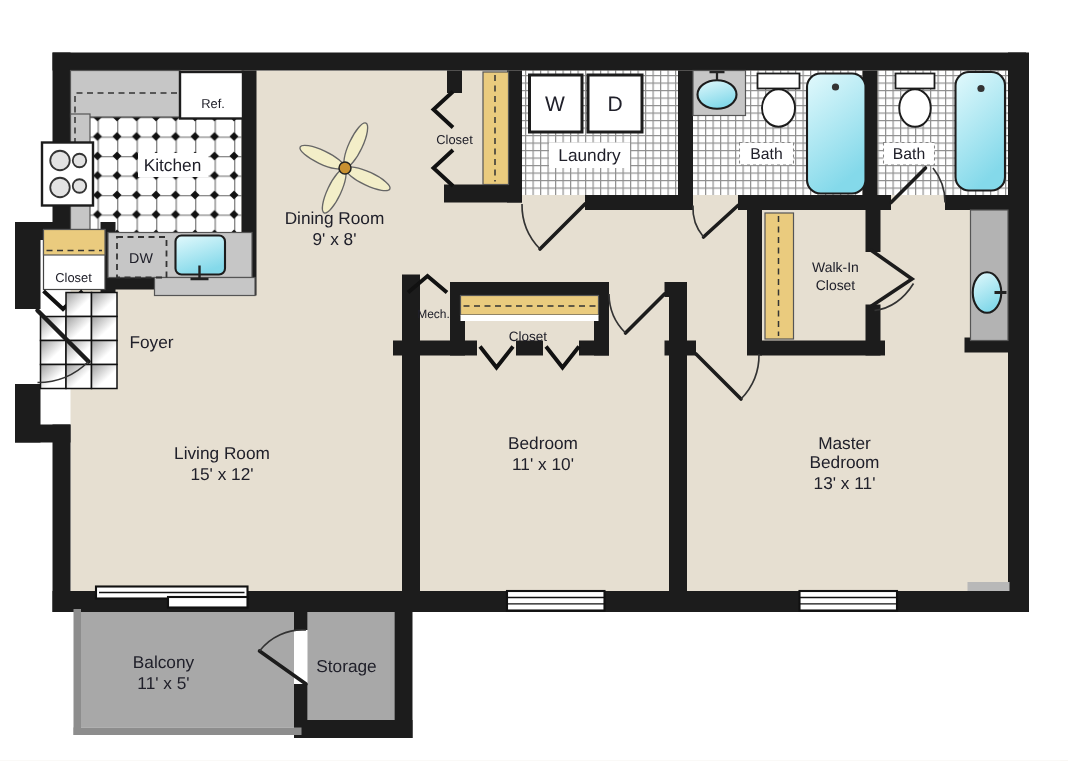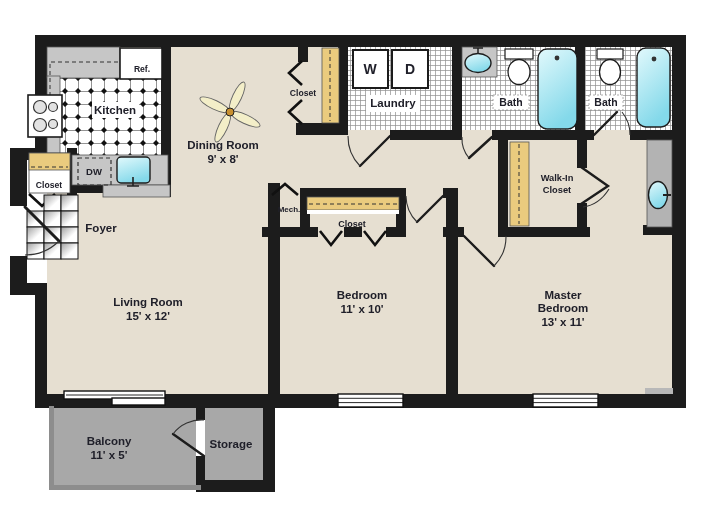--- a/index.html
+++ b/index.html
@@ -1,17 +1,17 @@
 <!DOCTYPE html>
 <html><head>
 <meta charset="utf-8">
 <style>
   html,body{margin:0;padding:0;background:#ffffff;}
   .stage{position:relative;width:707px;height:507px;background:#fff;overflow:hidden;
-         font-family:"Liberation Sans", sans-serif;font-weight:bold;}
+         font-family:"Liberation Sans", sans-serif;}
   svg{position:absolute;left:0;top:0;}
   .wall{fill:#1c1c1c;}
   .floor{fill:#e6dfd1;}
   .patio{fill:#a8a8a8;}
   .counter{fill:#c6c6c6;stroke:#555;stroke-width:0.8;}
   .shelf{fill:#eacb7e;stroke:#555;stroke-width:0.8;}
   .fix-white{fill:#ffffff;stroke:#1c1c1c;stroke-width:1.6;}
   .cyan{fill:url(#g-cyan);stroke:#1c1c1c;stroke-width:1.4;}
   .leaf{stroke:#1c1c1c;stroke-width:2.4;fill:none;stroke-linecap:round;}
   .arc{stroke:#333;stroke-width:1.1;fill:none;}

